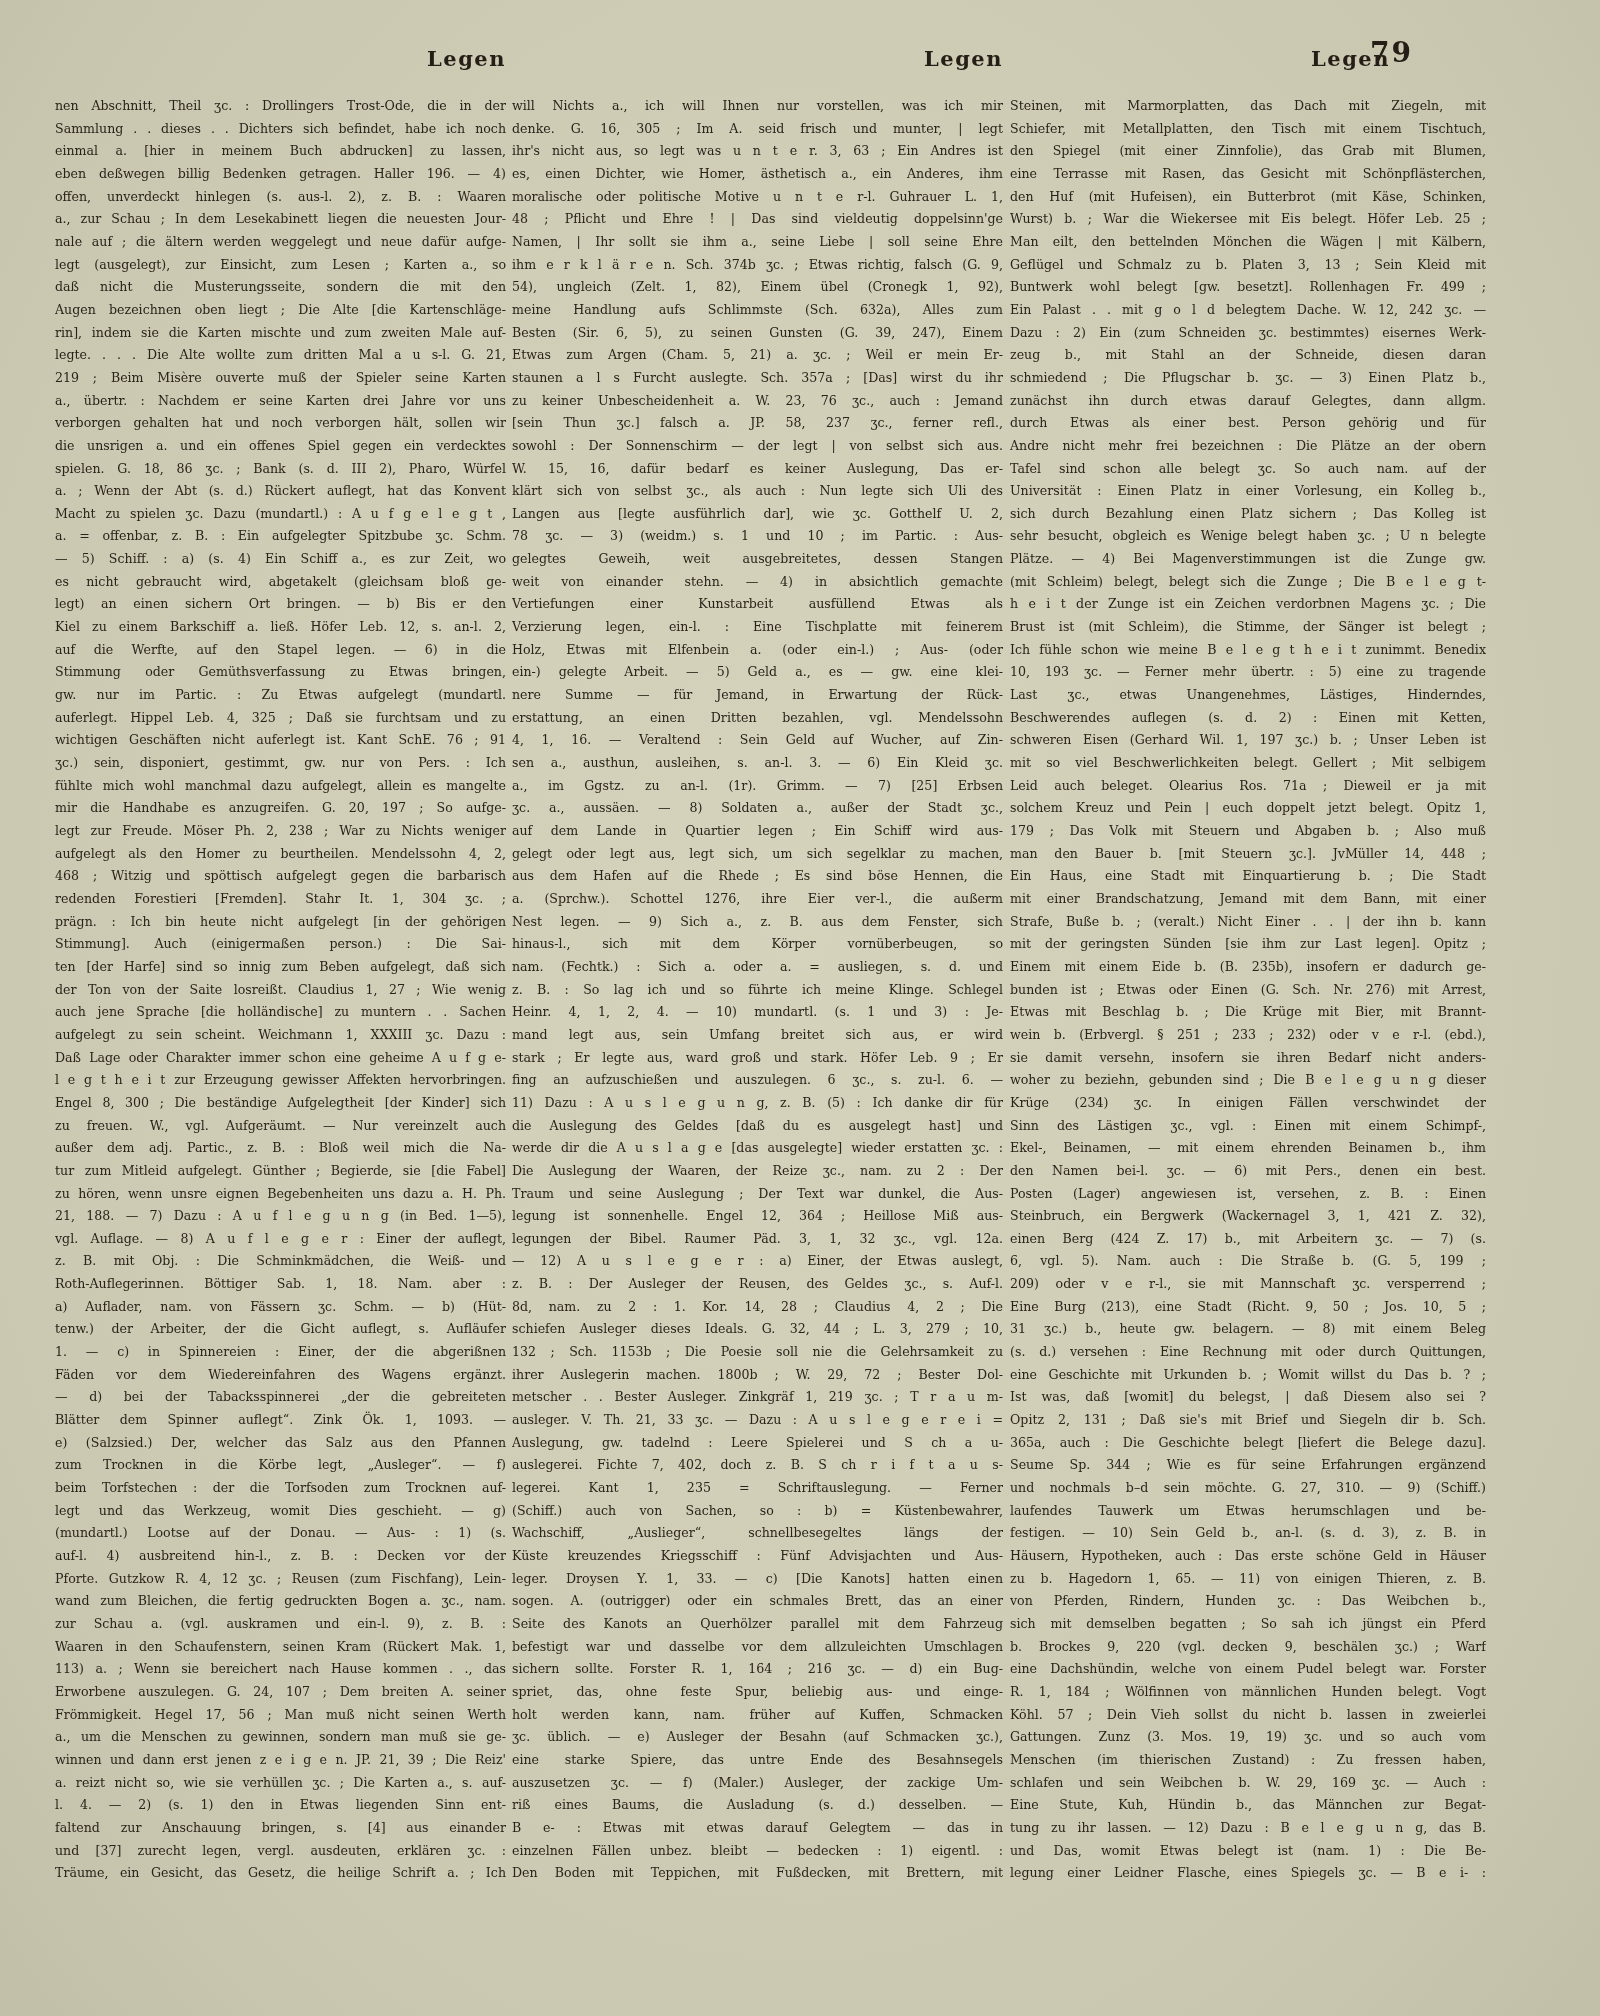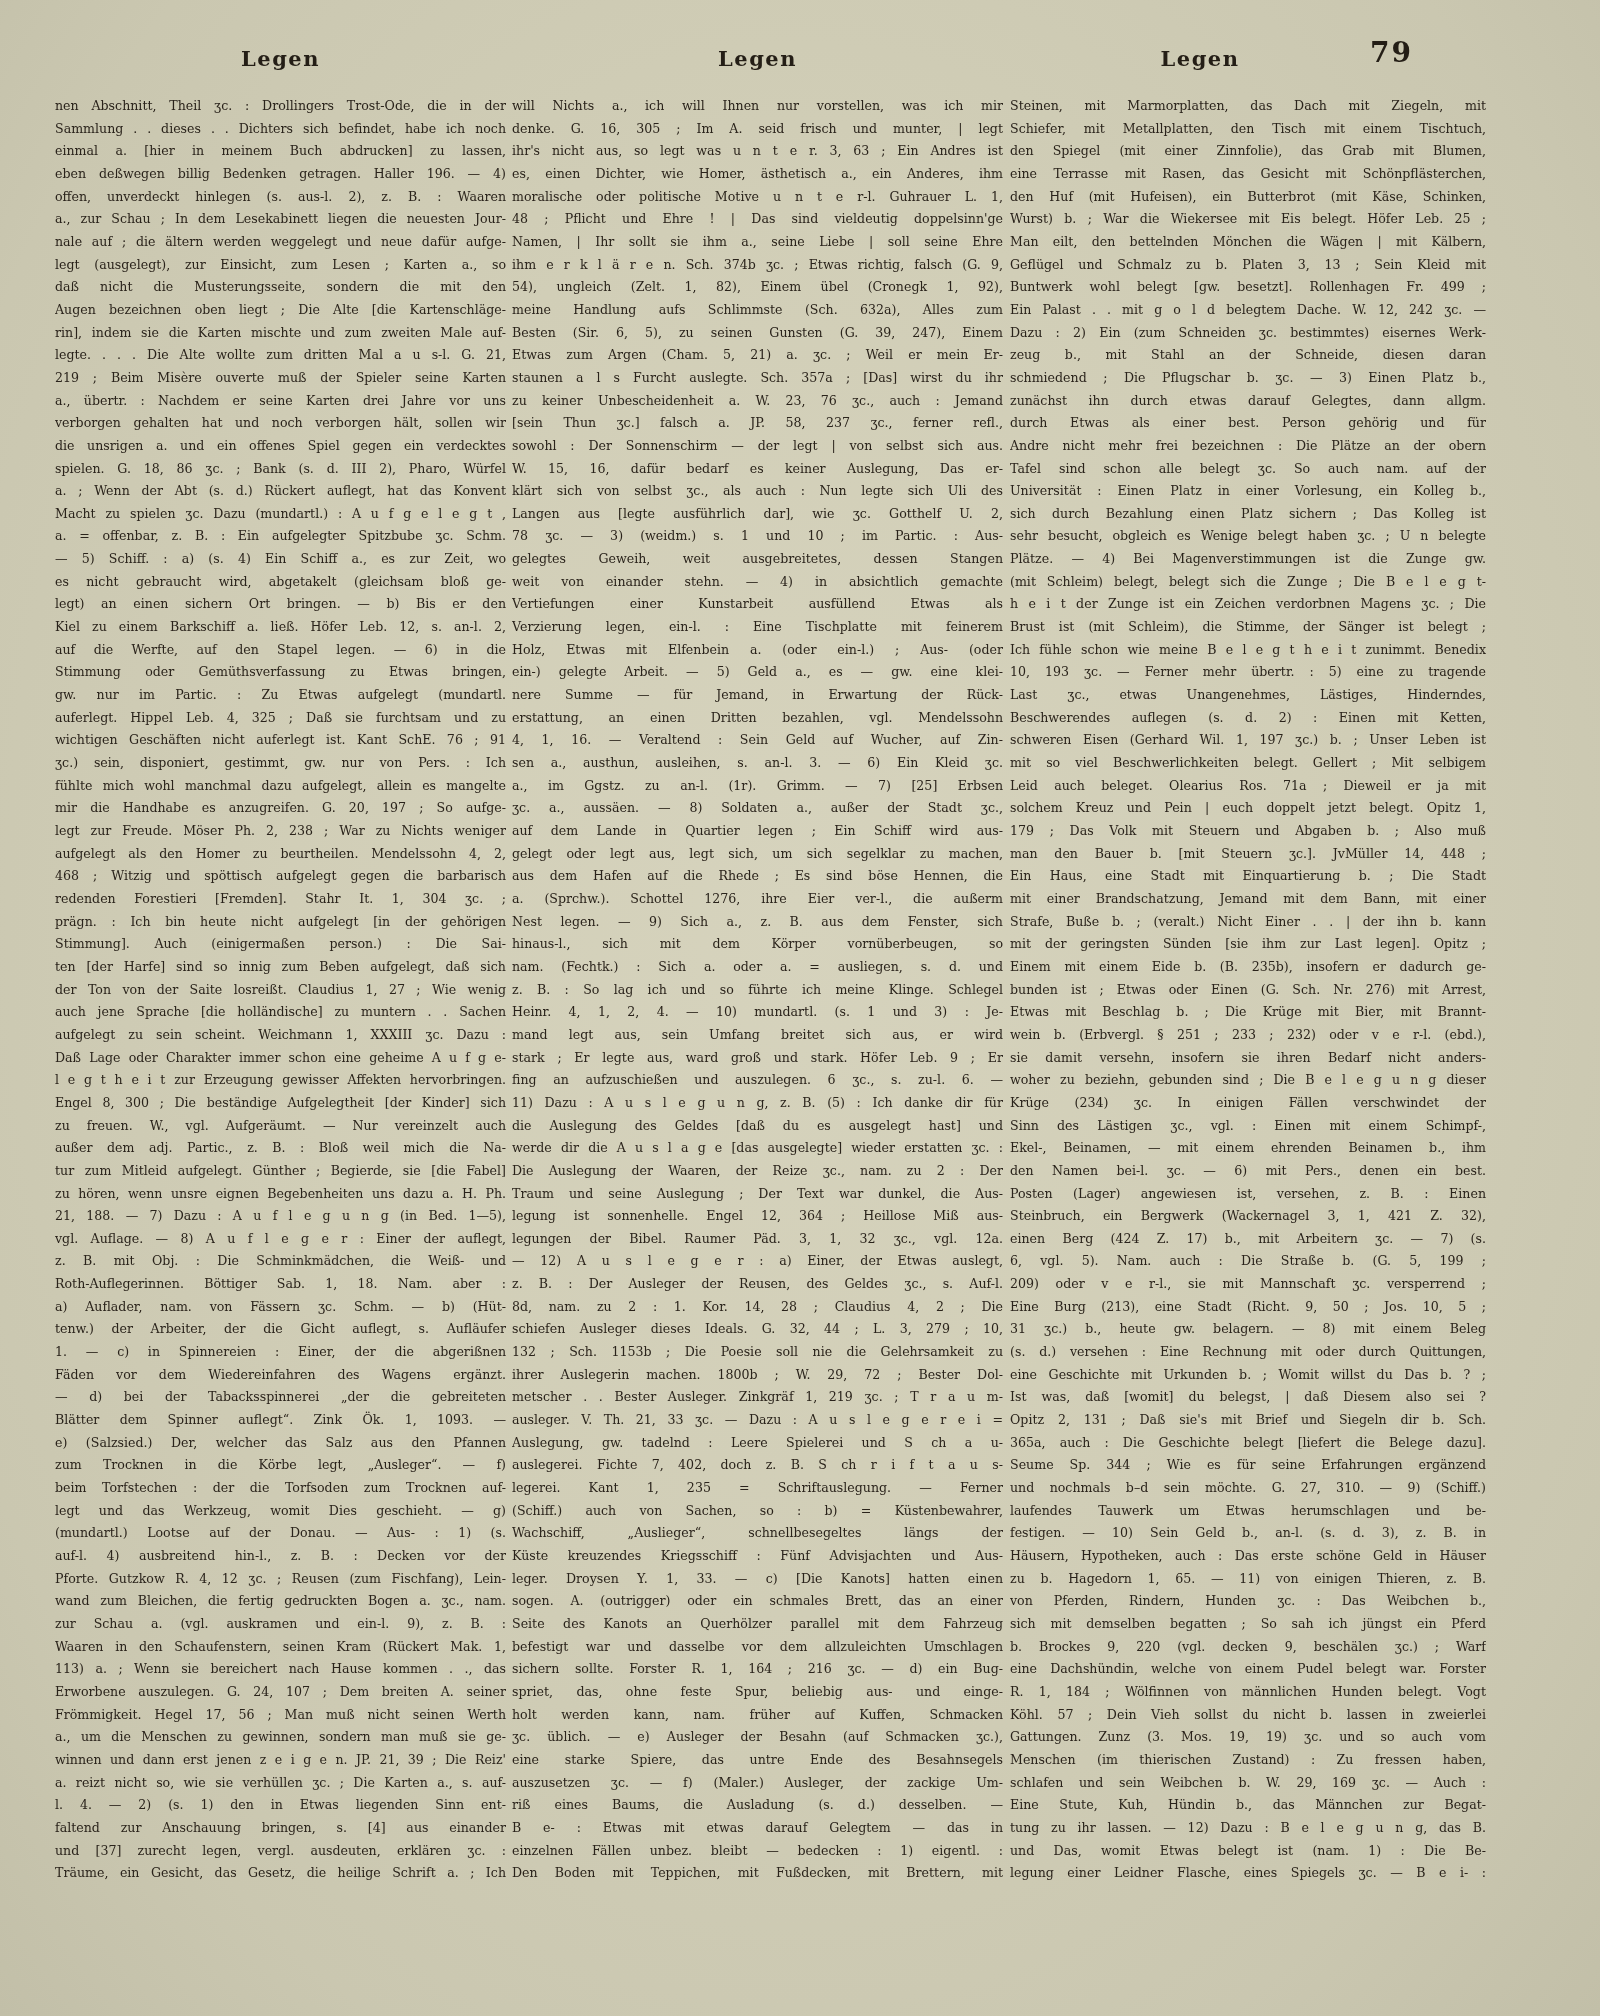--- a/index.html
+++ b/index.html
@@ -5,21 +5,21 @@
   html,body{margin:0;padding:0;}
   body{width:1600px;height:2016px;background:#c9c6af;}
   .page{
     position:relative;width:1600px;height:2016px;overflow:hidden;
     background:radial-gradient(ellipse at 50% 45%, #d6d3bd 0%, #d1ceb7 45%, #cac7b0 80%, #c2bfa8 100%);
     font-family:"DejaVu Serif", serif;
     color:#28211a;
   }
   .running-title{
     position:absolute;top:46px;font-size:21px;font-weight:bold;
-    text-align:center;letter-spacing:1.5px;color:#241e16;
+    text-align:right;letter-spacing:1.5px;color:#241e16;
   }
   .rt1{left:55px;width:451px;}
   .rt2{left:512px;width:491px;}
   .rt3{left:1010px;width:380px;}
   .page-number{
     position:absolute;top:36px;left:1370px;width:118px;text-align:left;
     font-size:28px;font-weight:bold;letter-spacing:2px;color:#241e16;
   }
   .column{position:absolute;top:95px;}
   .col1{left:55px;width:451px;}

